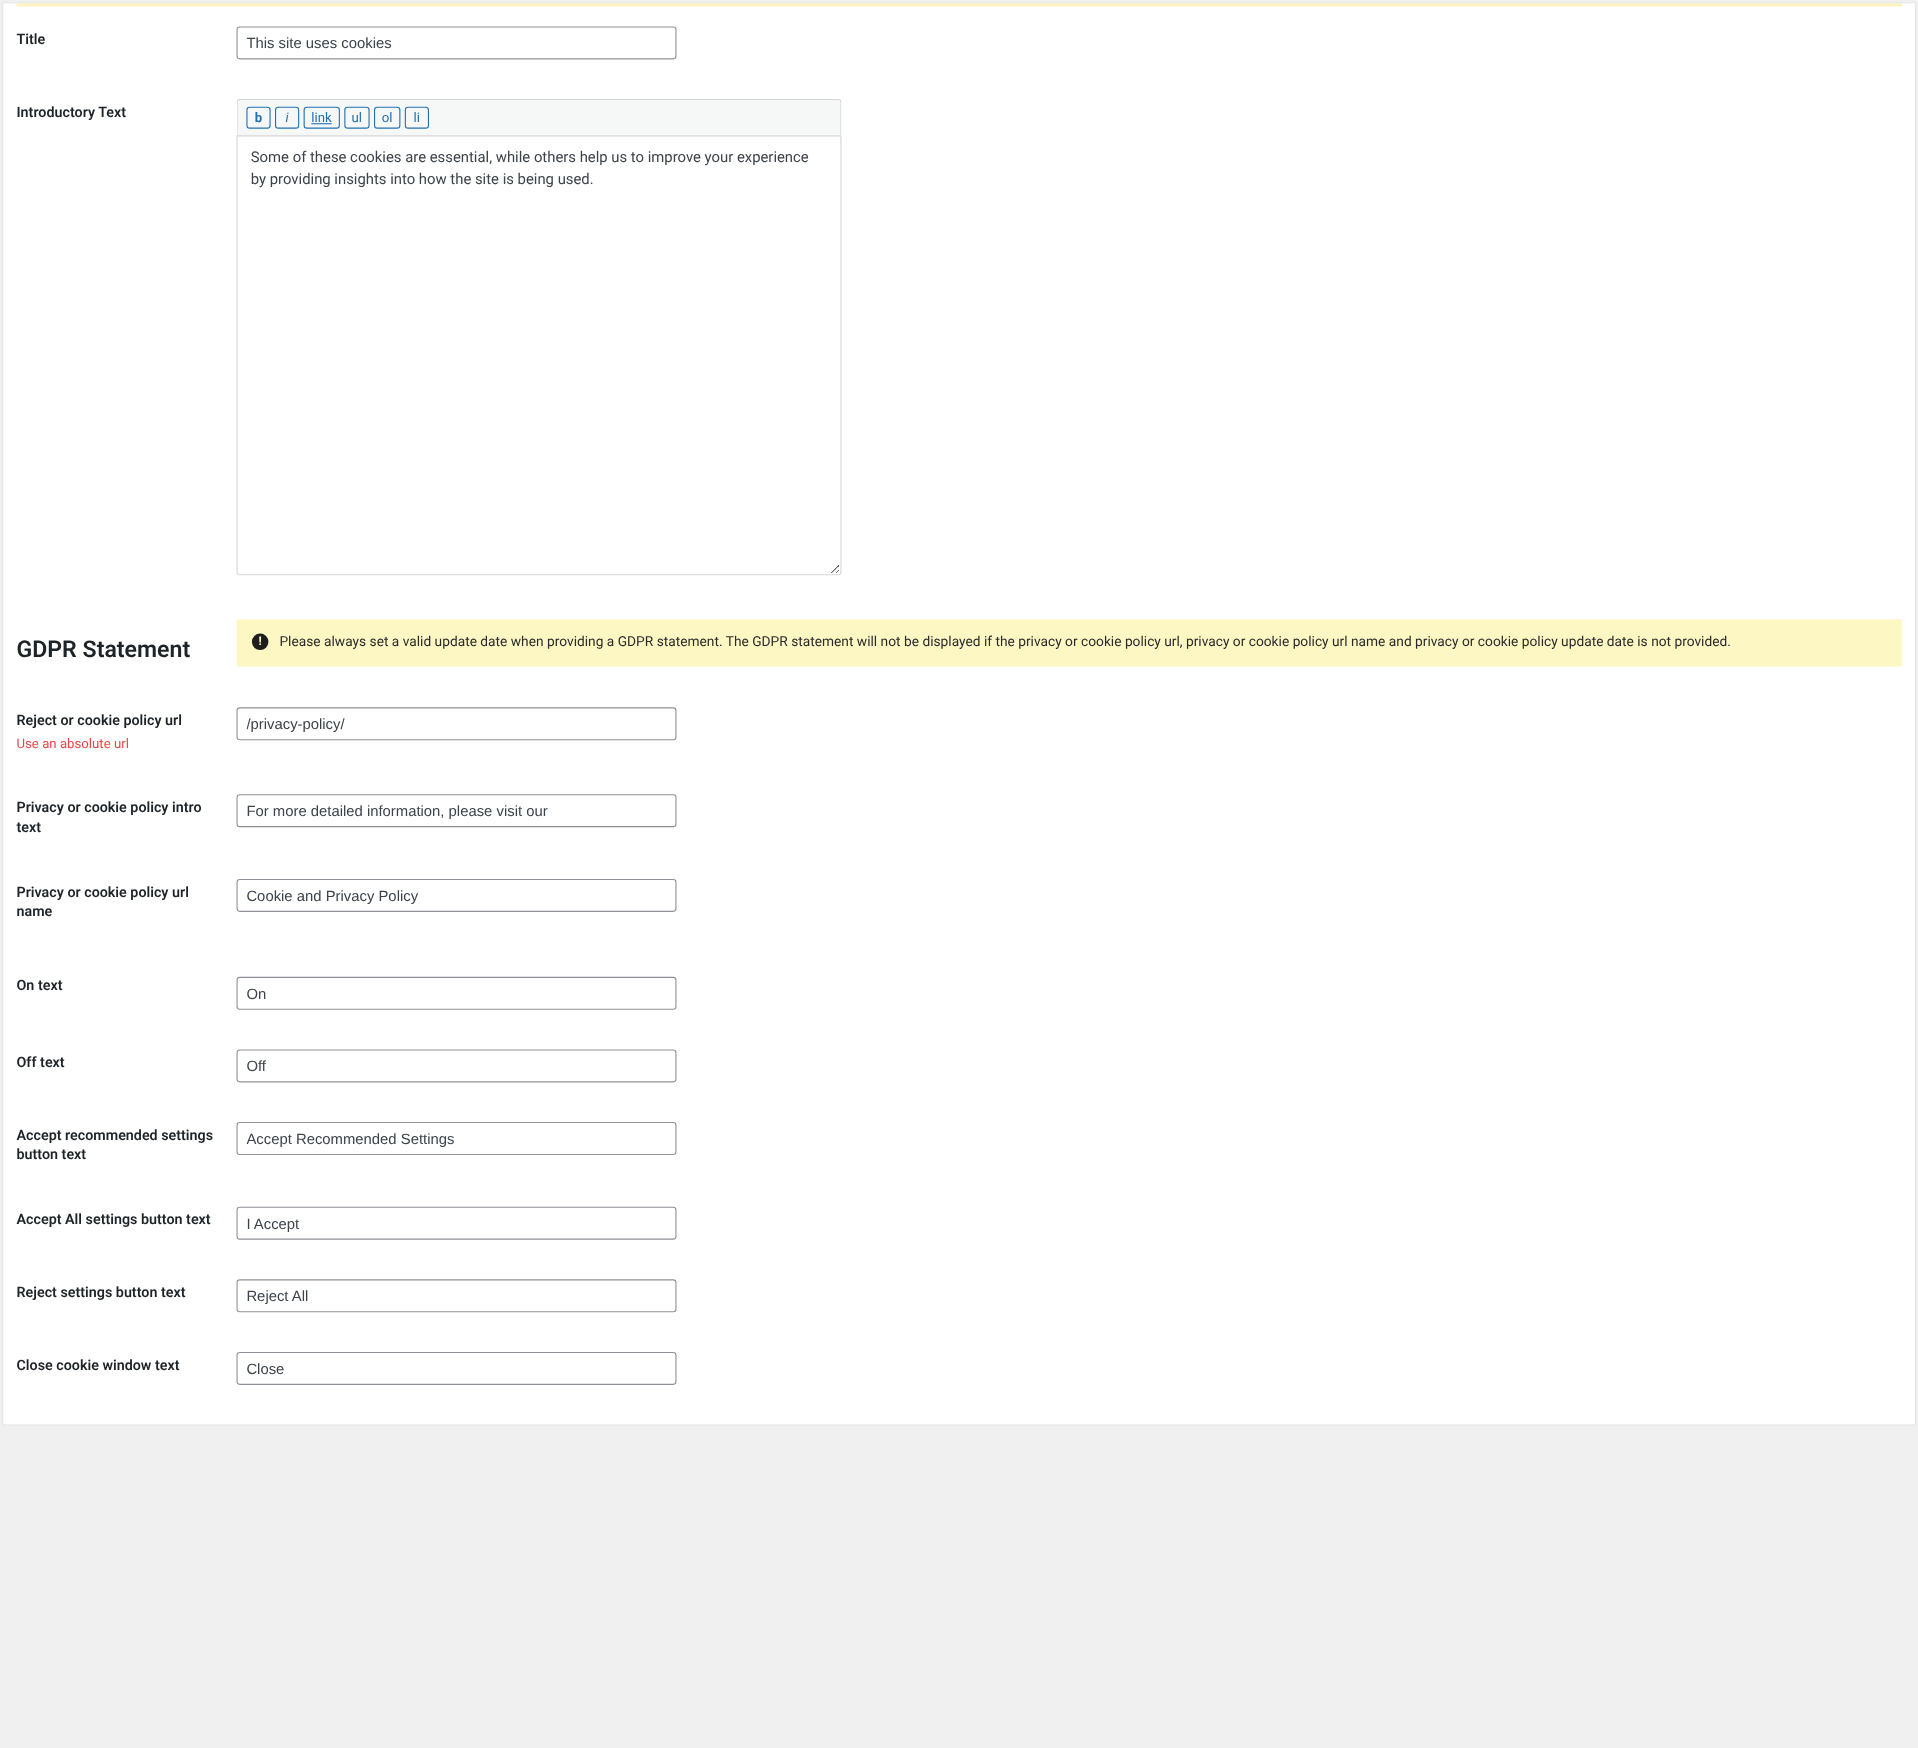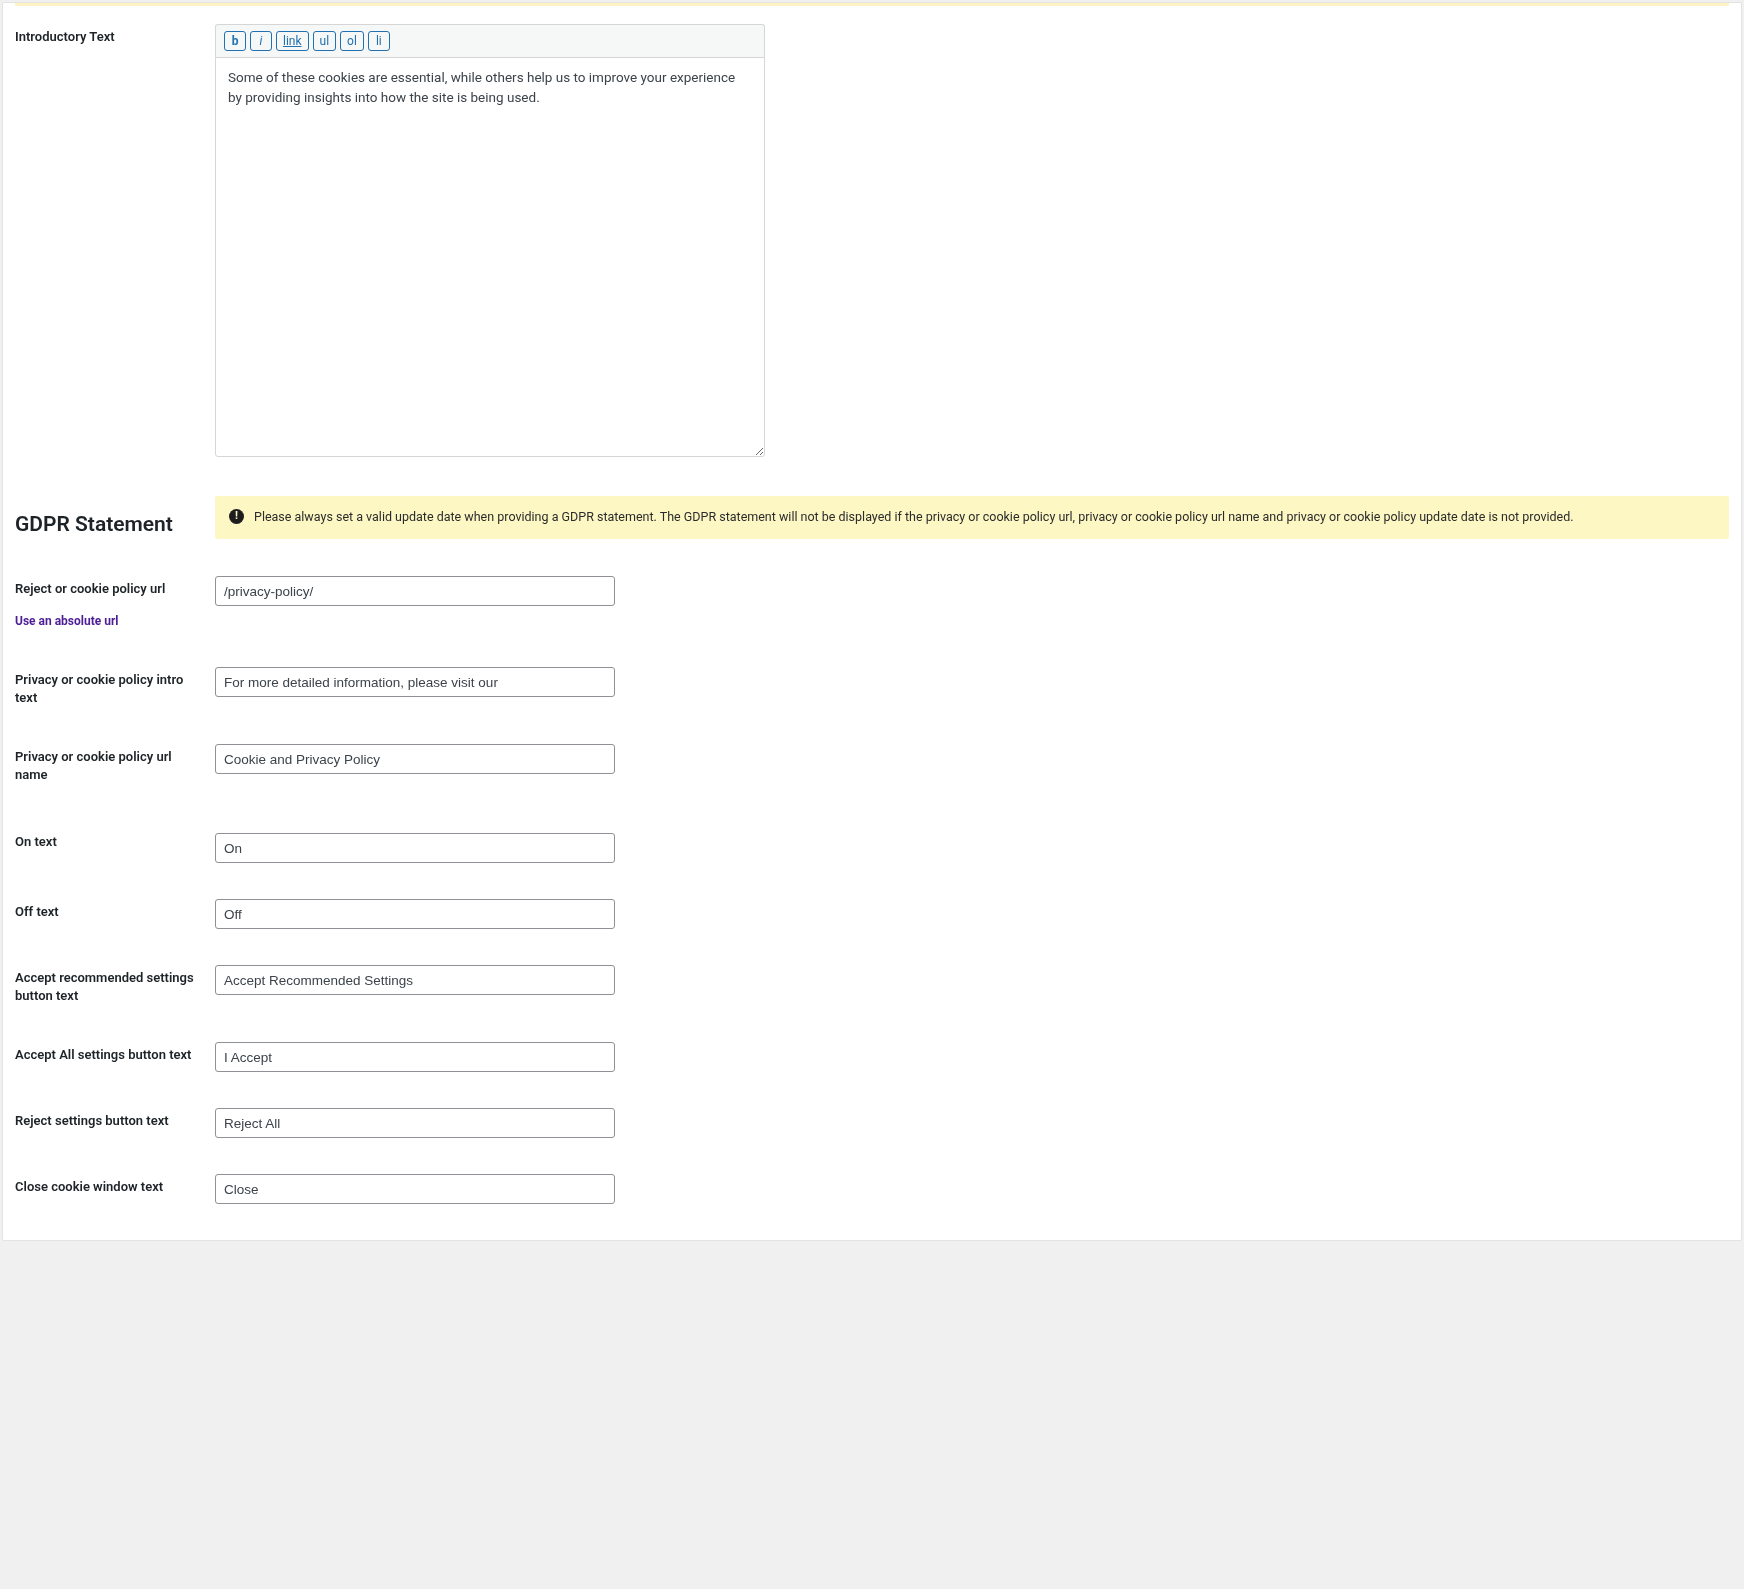--- a/index.html
+++ b/index.html
@@ -33,24 +33,24 @@
     font-weight: 600;
     color: #1d2327;
     font-size: 13px;
     line-height: 1.35;
   }
   table.form-table > tbody > tr > td {
     vertical-align: top;
     padding: 18px 0 18px 0;
   }
   .hint {
-    font-weight: 700;
+    font-weight: 400;
     font-size: 12px;
-    color: #4c1d95;
-    margin-top: 15px;
+    color: #ef4444;
+    margin-top: 3px;
     display: block;
   }
   input.text {
     width: 400px;
     height: 30px;
     padding: 0 8px;
     border: 1px solid #8f9196;
     border-radius: 3px;
     font-size: 13.5px;
     color: #3c434a;
@@ -158,20 +158,28 @@
 </style>
 </head>
 <body>
 
 <div class="wrapper">
   <div class="panel">
     <div class="panel-inner"></div>
     <table class="form-table">
       <tbody>
 
+        <tr>
+          <th scope="row">
+            <label>Title</label>
+          </th>
+          <td>
+            <input type="text" class="text" value="This site uses cookies" style="">
+          </td>
+        </tr>
 
         <tr>
           <th scope="row">
             <label>Introductory Text</label>
           </th>
           <td>
             <div class="editor-wrap">
               <div class="editor-toolbar">
                 <button type="button" class="ed-btn bold">b</button>
                 <button type="button" class="ed-btn italic">i</button>

